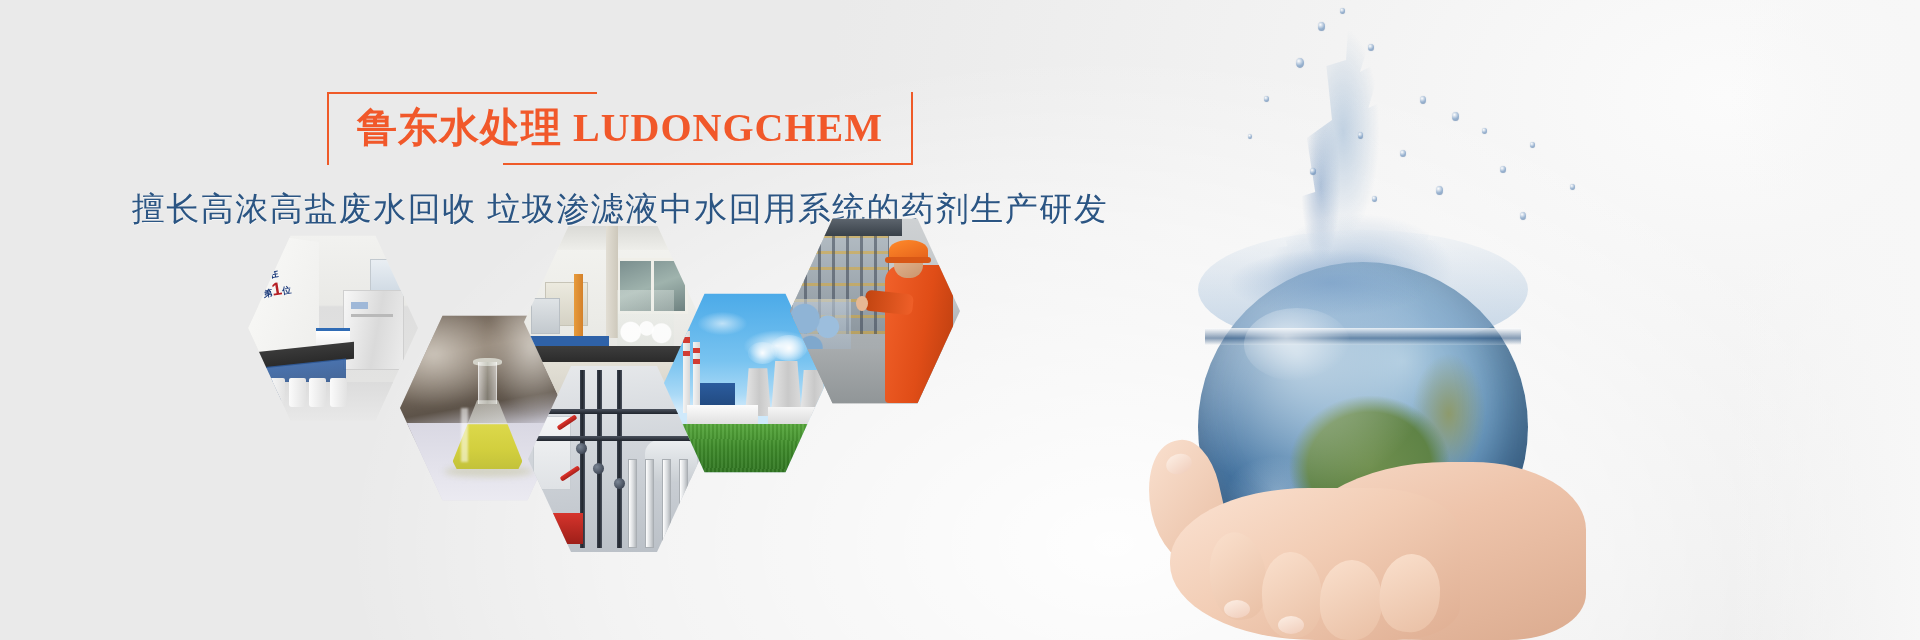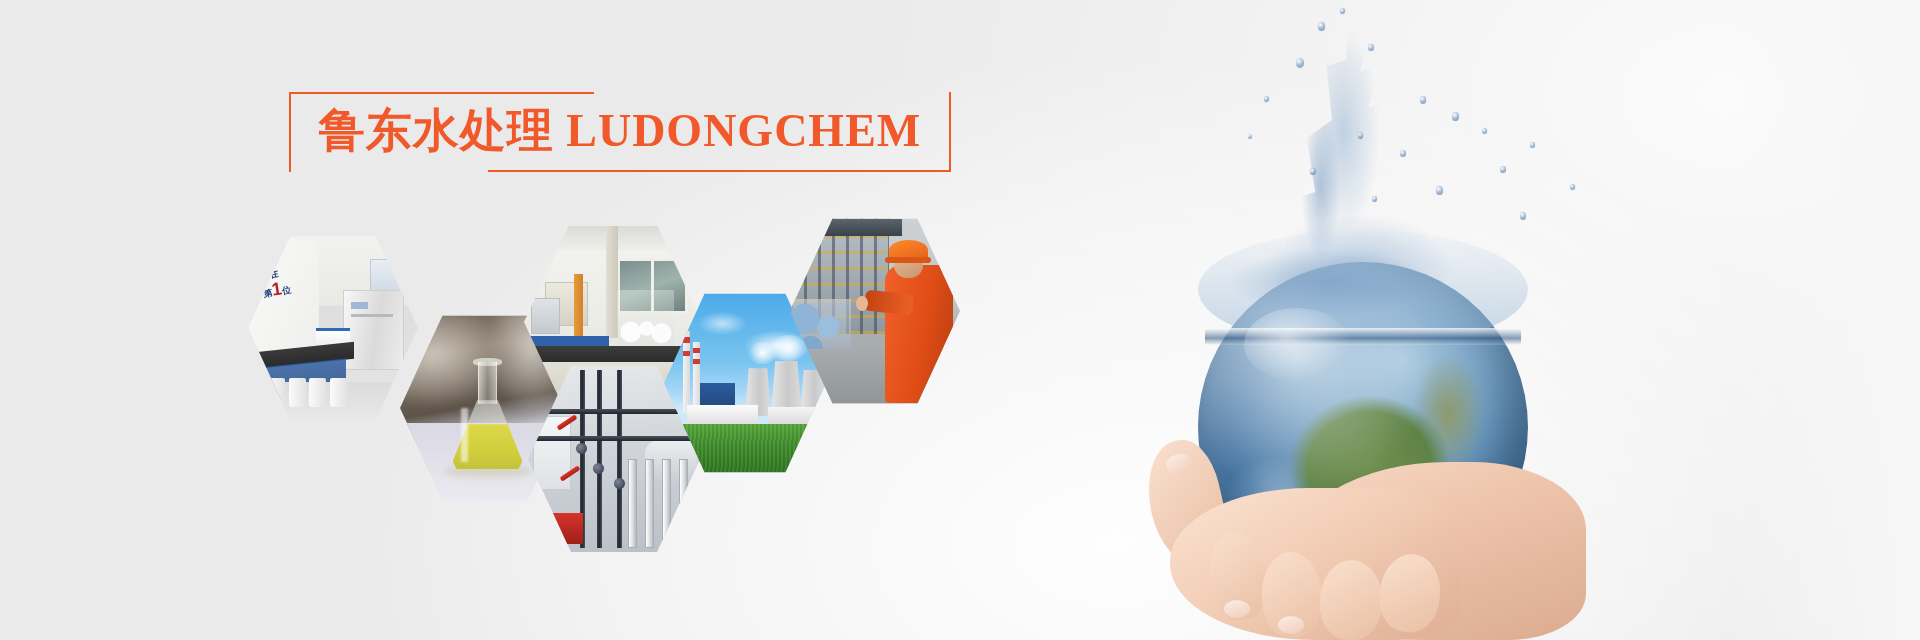--- a/index.html
+++ b/index.html
@@ -58,21 +58,21 @@
   }
   .title-frame .c-br::after {
     content:""; position:absolute;
     right:-2px; bottom:-2px; width:2px; height:52px;
     background:#ef5a28;
   }
 
   .title-text {
     position:relative;
     font-family:"Liberation Serif", serif;
-    font-size:46px;
+    font-size:40px;
     font-weight:700;
     color:#f1582a;
     letter-spacing:1px;
     line-height:1.15;
     white-space:nowrap;
   }
 
   .subtitle-text {
     margin-top:22px;
     font-family:"Liberation Sans", sans-serif;
@@ -530,20 +530,21 @@
 <body>
 
 <div class="banner">
 
   <div class="text-block">
     <div class="title-frame">
       <span class="c-tl"></span>
       <span class="c-br"></span>
       <div class="title-text">鲁东水处理 LUDONGCHEM</div>
     </div>
+    <div class="subtitle-text">擅长高浓高盐废水回收  垃圾渗滤液中水回用系统的药剂生产研发</div>
   </div>
 
   <div class="hive">
 
     <div class="hex hex-lab1">
       <div class="hex-inner">
         <div class="hex-ph scene-lab1">
           <div class="wall-left"></div>
           <div class="slogan">
             <div>放在</div>

